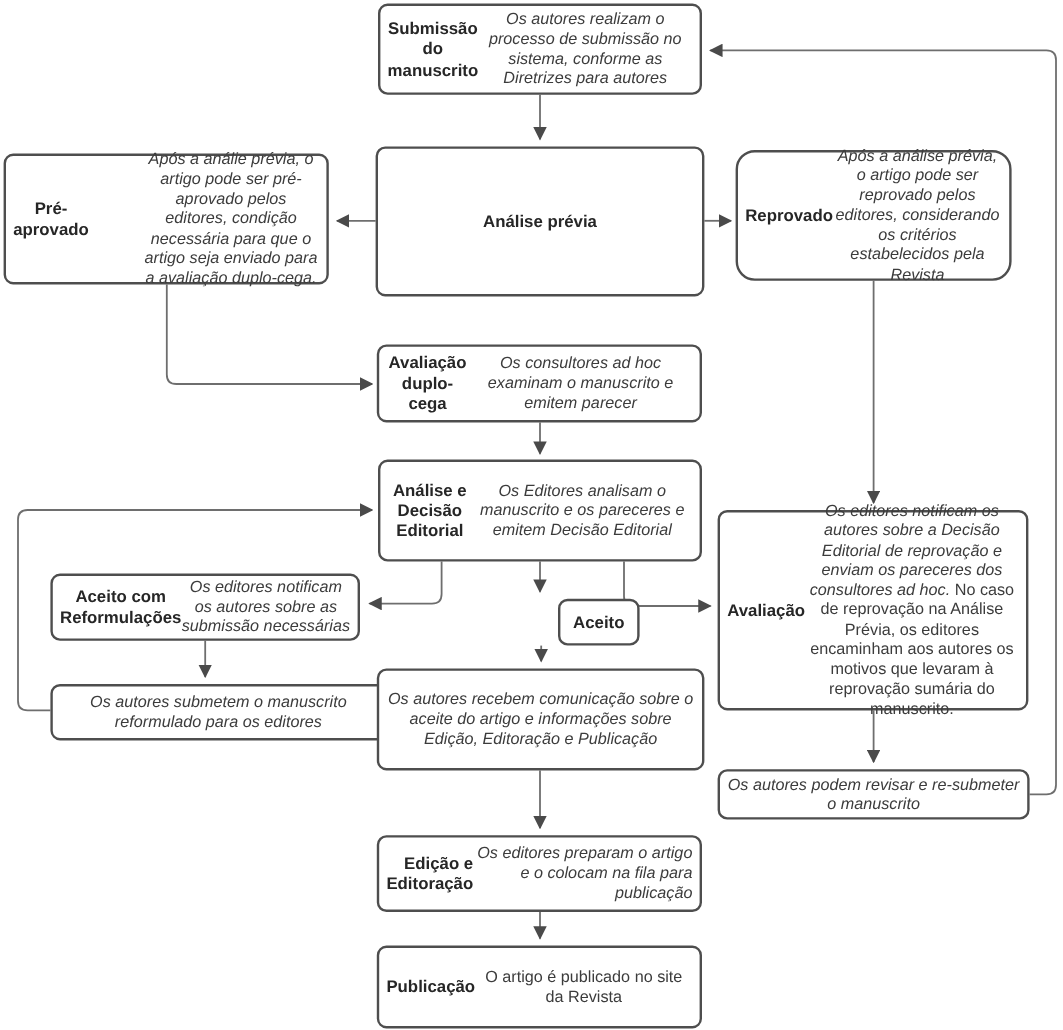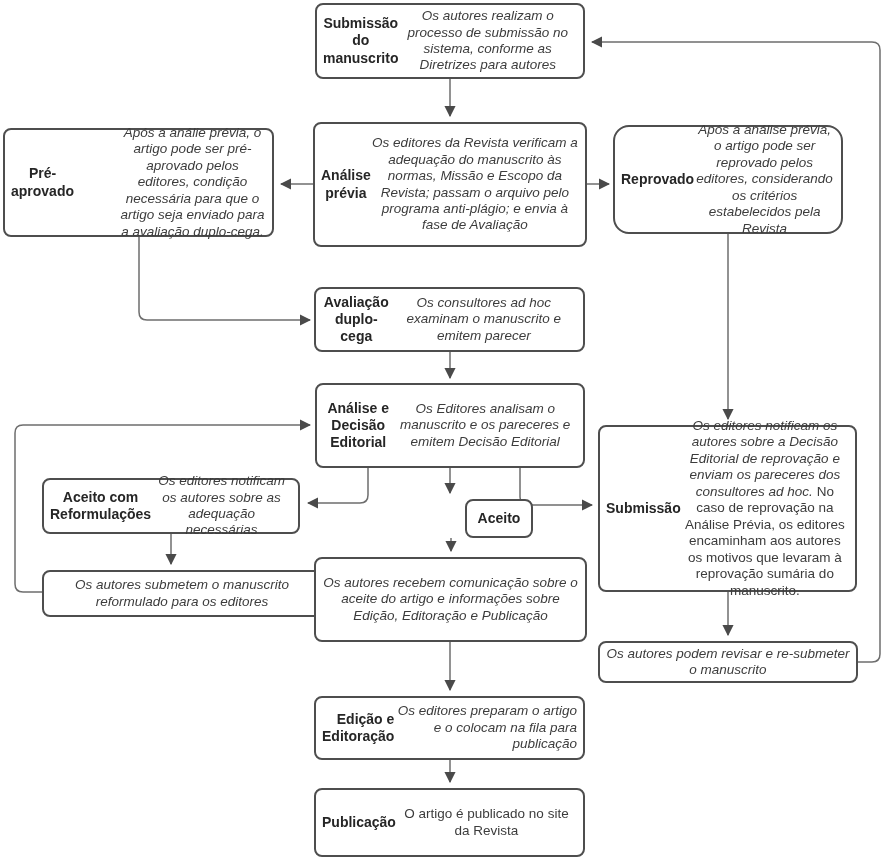--- a/index.html
+++ b/index.html
@@ -69,21 +69,20 @@
     <path class="connector" d="M858 662 L872 662 Q880 662 880 654 L880 50 Q880 42 872 42 L592 42" marker-end="url(#arr)"></path>
   </svg>
 
   <div class="box" id="b-submissao">
     <div class="box-title">Submissão do manuscrito</div>
     <div class="box-body">Os autores realizam o processo de submissão no sistema, conforme as Diretrizes para autores</div>
   </div>
 
   <div class="box" id="b-analise-previa">
     <div class="box-title">Análise prévia</div>
-    <div class="box-body">Os editores da Revista verificam a adequação do manuscrito às normas, Missão e Escopo da Revista; passam o arquivo pelo programa anti-plágio; e envia à fase de Avaliação</div>
   </div>
 
   <div class="box" id="b-pre-aprovado">
     <div class="box-title">Pré-aprovado</div>
     <div class="box-body">Após a análie prévia, o artigo pode ser pré-aprovado pelos editores, condição necessária para que o artigo seja enviado para a avaliação duplo-cega.</div>
   </div>
 
   <div class="box" id="b-reprovado">
     <div class="box-title">Reprovado</div>
     <div class="box-body">Após a análise prévia, o artigo pode ser reprovado pelos editores, considerando os critérios estabelecidos pela Revista</div>
@@ -94,37 +93,37 @@
     <div class="box-body">Os consultores ad hoc examinam o manuscrito e emitem parecer</div>
   </div>
 
   <div class="box" id="b-analise-decisao">
     <div class="box-title">Análise e Decisão Editorial</div>
     <div class="box-body">Os Editores analisam o manuscrito e os pareceres e emitem Decisão Editorial</div>
   </div>
 
   <div class="box" id="b-aceito-reform">
     <div class="box-title">Aceito com Reformulações</div>
-    <div class="box-body">Os editores notificam os autores sobre as adequação necessárias</div>
+    <div class="box-body">Os editores notificam os autores sobre as submissão necessárias</div>
   </div>
 
   <div class="box" id="b-autores-submetem">
     <div class="box-body">Os autores submetem o manuscrito reformulado para os editores</div>
   </div>
 
   <div class="box" id="b-aceito">
     <div class="box-title">Aceito</div>
   </div>
 
   <div class="box" id="b-comunicacao">
     <div class="box-body">Os autores recebem comunicação sobre o aceite do artigo e informações sobre Edição, Editoração e Publicação</div>
   </div>
 
   <div class="box" id="b-reprovacao">
-    <div class="box-title">Submissão</div>
+    <div class="box-title">Avaliação</div>
     <div class="box-body"><span>Os editores notificam os autores sobre a Decisão Editorial de reprovação e enviam os pareceres dos consultores ad hoc.</span><span class="plain"> No caso de reprovação na Análise Prévia, os editores encaminham aos autores os motivos que levaram à reprovação sumária do manuscrito.</span></div>
   </div>
 
   <div class="box" id="b-autores-revisar">
     <div class="box-body">Os autores podem revisar e re-submeter o manuscrito</div>
   </div>
 
   <div class="box" id="b-edicao">
     <div class="box-title">Edição e Editoração</div>
     <div class="box-body">Os editores preparam o artigo e o colocam na fila para publicação</div>

